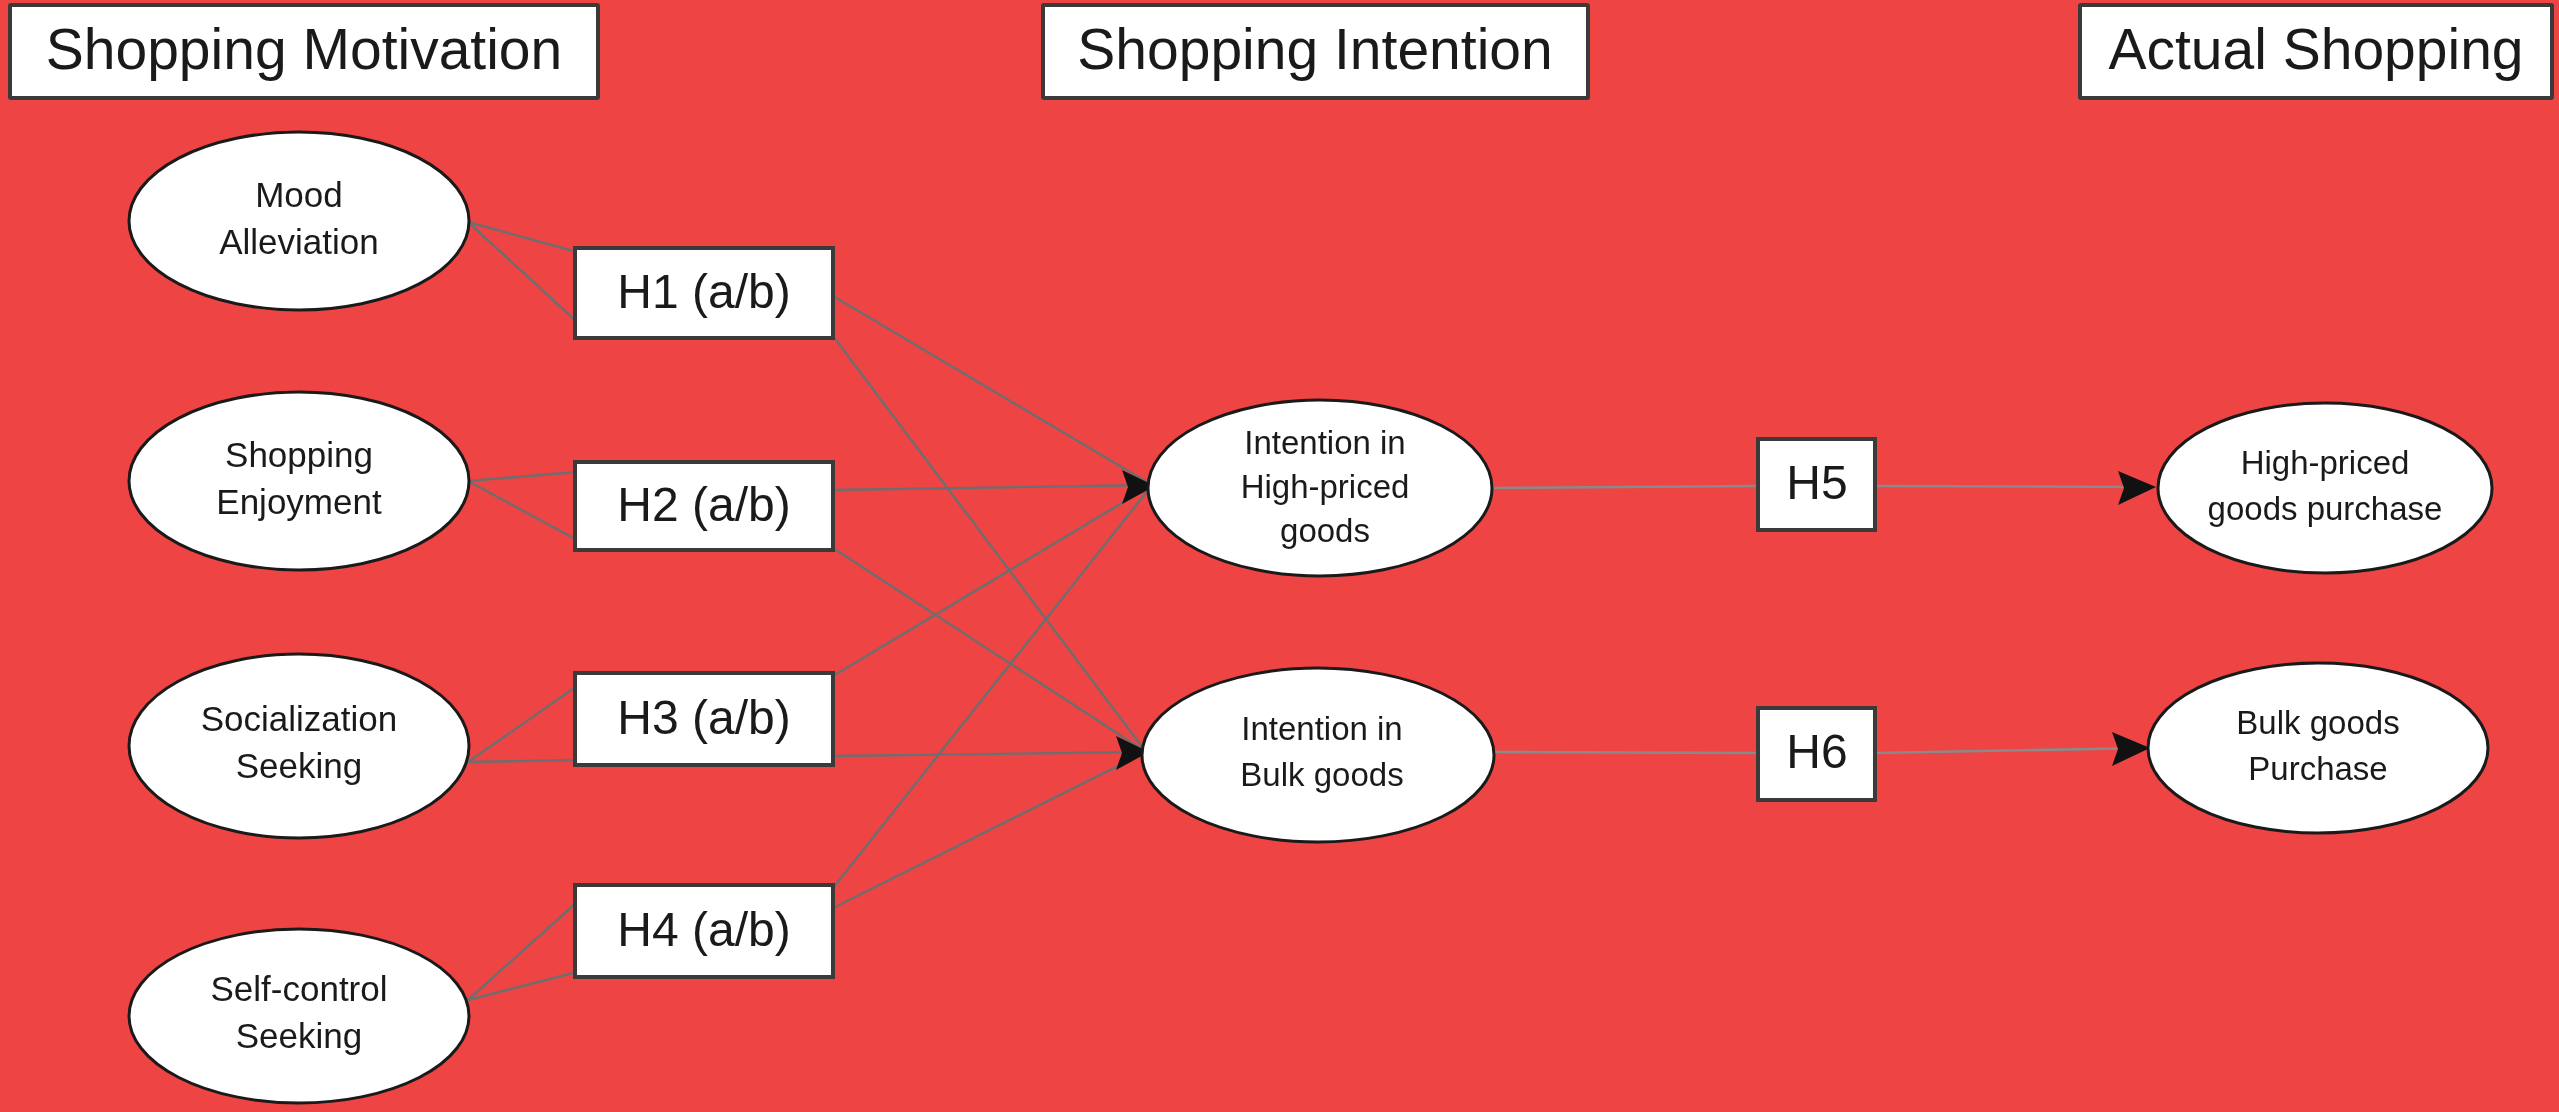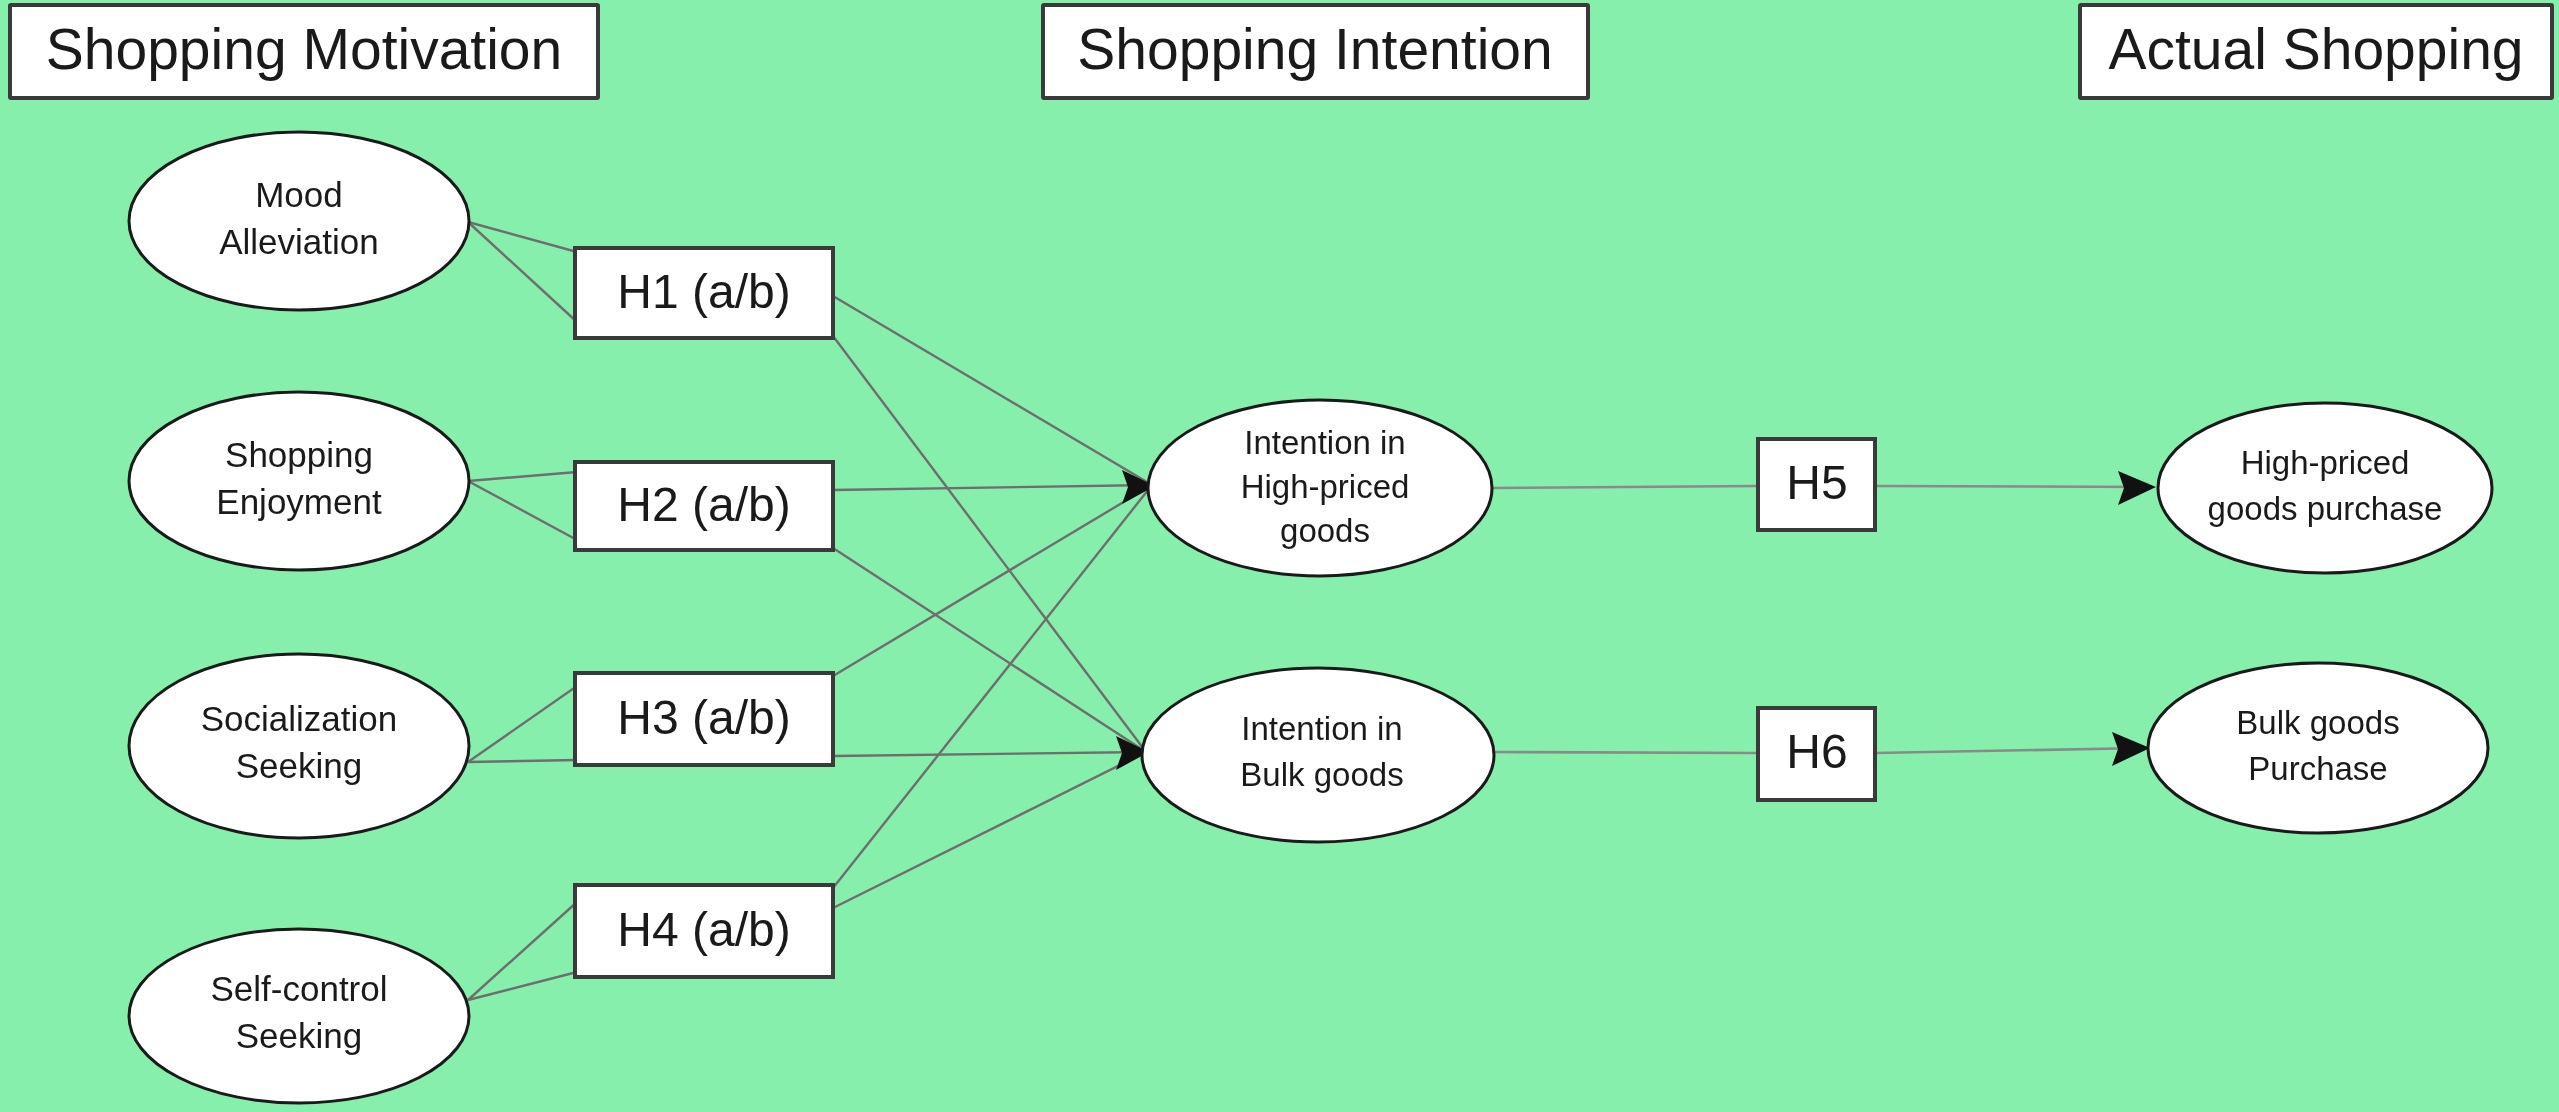--- a/index.html
+++ b/index.html
@@ -10,21 +10,21 @@
   body {
     font-family: "Liberation Sans", sans-serif;
     width: 2559px;
     height: 1112px;
     overflow: hidden;
   }
   #diagram-root {
     position: relative;
     width: 2559px;
     height: 1112px;
-    background: #86efac;
+    background: #ef4444;
   }
   svg.canvas {
     position: absolute;
     top: 0;
     left: 0;
     width: 2559px;
     height: 1112px;
     display: block;
   }
   .shape-stroke {

